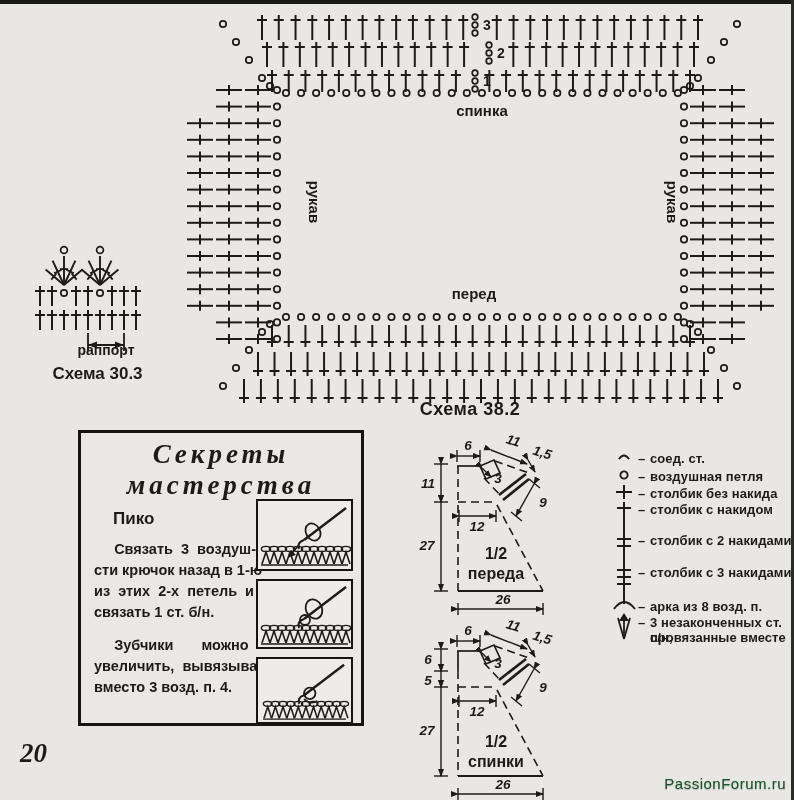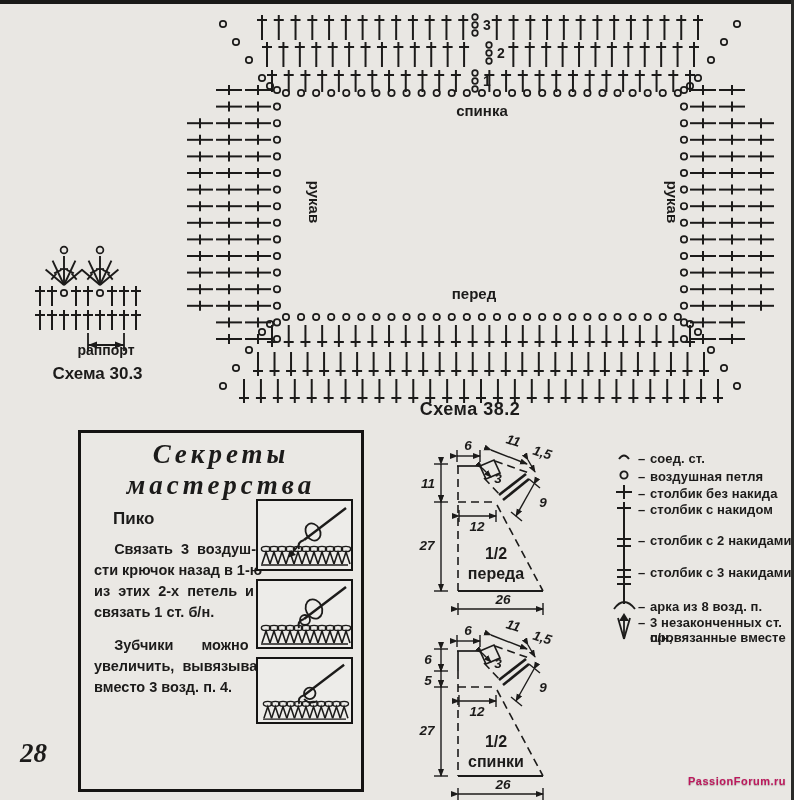--- a/index.html
+++ b/index.html
@@ -11,21 +11,21 @@
   .abs{position:absolute;}
   #top-edge{left:0;top:0;width:794px;height:4px;background:#191918;}
   #right-edge{right:0;top:0;width:3px;height:800px;background:#2a2a28;}
 
   
   .chart-caption{font-weight:bold;font-size:18px;text-align:center;letter-spacing:.5px;}
   .small-caption{font-weight:bold;font-size:17px;text-align:center;}
   .repeat-label{font-weight:bold;font-size:14px;text-align:center;}
 
   
-  #tips-box{left:78px;top:430px;width:286px;height:362px;border:3px solid #151413;background:#eae8e4;box-sizing:border-box;}
+  #tips-box{left:78px;top:430px;width:286px;height:296px;border:3px solid #151413;background:#eae8e4;box-sizing:border-box;}
   #tips-title{position:absolute;left:0;top:6px;width:100%;text-align:center;
     font-family:"Liberation Serif",serif;font-style:italic;font-weight:bold;
     font-size:27px;line-height:31px;letter-spacing:4px;}
   #tips-subtitle{position:absolute;left:32px;top:76px;font-weight:bold;font-size:17px;}
   #tips-text{position:absolute;left:13px;top:106px;width:175px;}
   .tline{white-space:pre;font-weight:bold;font-size:14.5px;line-height:21px;}
   .para2{margin-top:12px;}
   .illo{position:absolute;width:97px;border:2px solid #151413;background:#edece9;box-sizing:border-box;}
   #illo1{left:175px;top:66px;height:72px;}
   #illo2{left:175px;top:146px;height:70px;}
@@ -47,22 +47,22 @@
   .sbold{stroke:#1c1b1a;stroke-width:2.6;fill:none;}
   .sdash{stroke:#1c1b1a;stroke-width:1.6;fill:none;stroke-dasharray:8 5;}
   .dim-line{stroke:#1c1b1a;stroke-width:1.4;fill:none;}
   .tick{stroke:#1c1b1a;stroke-width:1.4;}
   text{font-family:"Liberation Sans",sans-serif;fill:#1c1b1a;}
   .dim{font-weight:bold;font-style:italic;font-size:13.5px;}
   .half{font-weight:bold;font-size:16px;}
 
   #page-number{left:20px;top:738px;font-family:"Liberation Serif",serif;
     font-style:italic;font-weight:bold;font-size:27px;}
-  #watermark{right:8px;top:775px;font-size:11px;font-weight:bold;
-    color:#be185d;text-shadow:0 1px 1px #b3b1ad, 0 0 1px #c6c4c0;letter-spacing:.5px;}
+  #watermark{right:8px;top:775px;font-size:15px;font-weight:normal;
+    color:#14532d;text-shadow:0 1px 1px #b3b1ad, 0 0 1px #c6c4c0;letter-spacing:.5px;}
 </style>
 </head>
 <body>
 
 <div id="top-edge" class="abs"></div>
 <div id="right-edge" class="abs"></div>
 
 <svg id="main-chart" class="abs" style="left:0;top:0;" width="794" height="425" viewBox="0 0 794 425">
     <g>
       <g>
@@ -1617,14 +1617,14 @@
           <line x1="12" y1="26" x2="12" y2="4" stroke="#1c1b1a" stroke-width="1.8"></line>
           <line x1="12" y1="26" x2="18" y2="5" stroke="#1c1b1a" stroke-width="1.8"></line>
         </svg>
       </span>
     <span class="lg-dash">–</span>
     <span class="lg-label">3 незаконченных ст. с/н,</span>
     <span class="lg-label2">провязанные вместе</span>
   </div>
 </div>
 
-<div id="page-number" class="abs">28</div>
+<div id="page-number" class="abs">20</div>
 <div id="watermark" class="abs">PassionForum.ru</div>
 
 </body></html>

